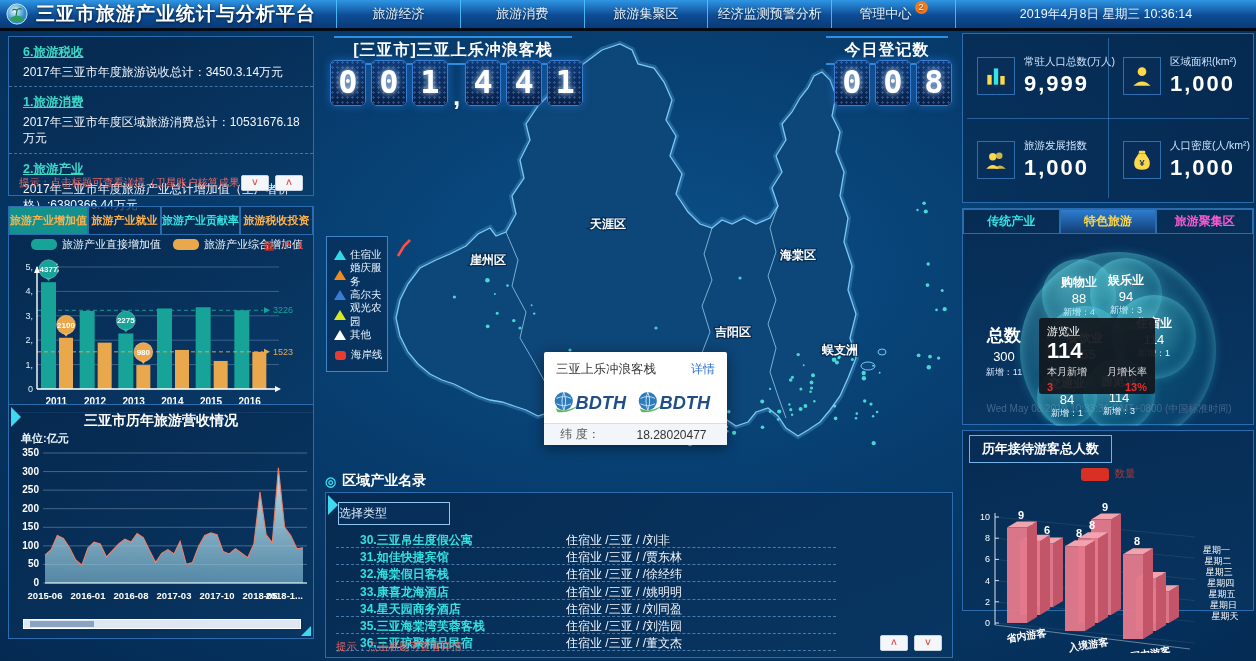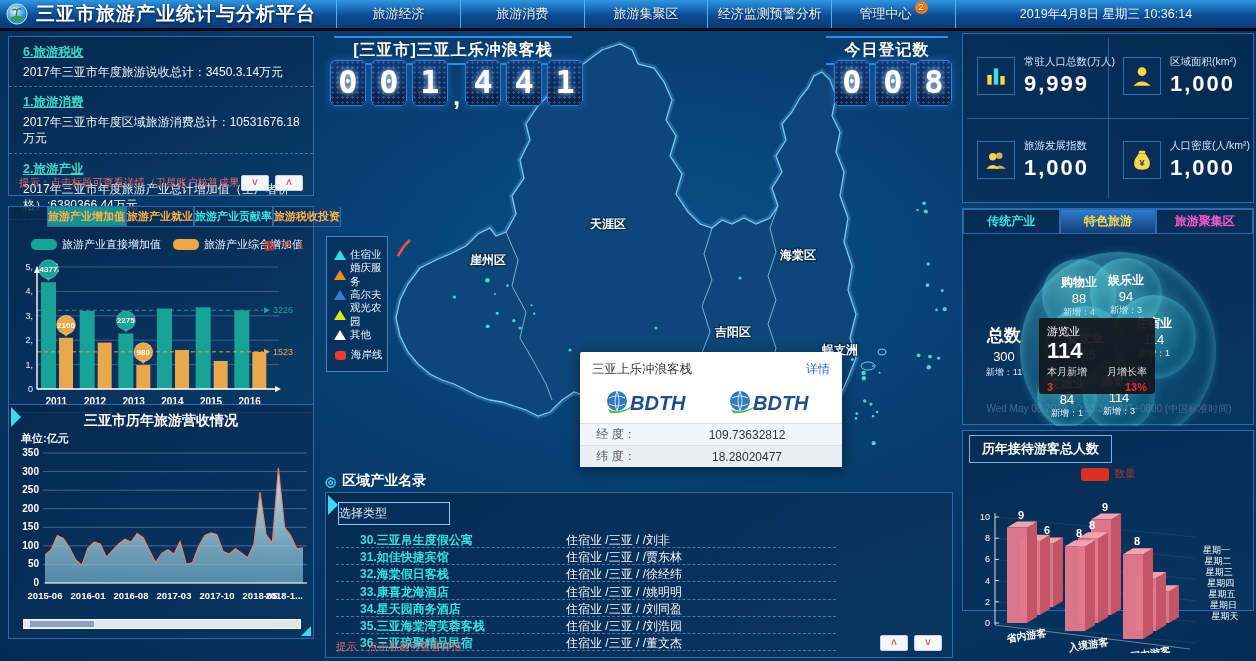--- a/index.html
+++ b/index.html
@@ -29,21 +29,21 @@
   .corner-br:after{content:"";position:absolute;right:2px;bottom:2px;width:0;height:0;
     border-right:10px solid #3fd8f0;border-top:10px solid transparent;}
   
   .sum-item{padding:7px 12px 6px 14px;border-bottom:1px dashed rgba(110,170,230,.55);}
   .sum-title{color:#3fd8c8;font-size:12.5px;font-weight:bold;text-decoration:underline;cursor:pointer;}
   .sum-desc{color:#f2f7ff;font-size:12px;line-height:1.35;margin-top:3px;}
   .sum-hint{position:absolute;left:10px;bottom:5px;font-size:10.5px;color:#e86a6a;}
   .mini-btn{position:absolute;bottom:4px;width:28px;height:16px;background:#f4f7fa;border:1px solid #c9d4e0;
     border-radius:2px;color:#e05555;font-size:10px;line-height:14px;text-align:center;cursor:pointer;font-weight:bold;}
   
-  .tabs{position:absolute;left:0;top:0;width:100%;height:20px;display:flex;padding-left:38px;}
+  .tabs{position:absolute;left:0;top:0;width:100%;height:28px;display:flex;}
   .tab{flex:1;display:flex;align-items:center;justify-content:center;font-size:11px;font-weight:bold;
     border:1px solid #2b6cae;border-top:none;cursor:pointer;white-space:nowrap;}
   .legend-row{position:absolute;left:10px;top:30px;display:flex;align-items:center;font-size:11px;color:#ecf5ff;}
   .legend-sw{width:26px;height:11px;border-radius:5px;margin:0 5px 0 12px;}
   .panel-icons{position:absolute;right:10px;top:32px;display:flex;gap:7px;}
   .p-icon{color:#e03a2e;font-size:12px;cursor:pointer;line-height:1;}
   
   .counter-title{position:absolute;color:#fff;font-weight:bold;font-size:16px;text-align:center;
     border-top:2px solid #2f8fe0;border-bottom:2px solid #2f8fe0;padding:2px 6px;letter-spacing:1px;}
   .digits{position:absolute;display:flex;align-items:flex-end;gap:5px;}
@@ -52,21 +52,21 @@
     background:radial-gradient(rgba(110,160,230,.35) 1px, transparent 1.4px) 0 0/5px 5px, linear-gradient(#0d3a78,#081f46);
     box-shadow:inset 0 0 0 1px #3a7fd0, 0 0 8px rgba(40,120,220,.6);text-shadow:0 0 6px #bfe0ff;}
   .digit-comma{color:#fff;font-size:26px;font-weight:bold;line-height:20px;}
   
   .map-legend{position:absolute;left:326px;top:236px;width:62px;padding:8px 0 6px 7px;
     border:1px solid #3f86c8;background:rgba(8,40,80,.55);}
   .ml-item{display:flex;align-items:center;height:20px;font-size:10.5px;color:#eaf6ff;}
   .ml-tri{width:0;height:0;border-left:6px solid transparent;border-right:6px solid transparent;margin-right:4px;}
   .ml-sq{width:11px;height:9px;border-radius:3px;margin:0 5px 0 1px;}
   
-  .popup{position:absolute;left:580px;top:352px;width:262px;background:#fff;border-radius:2px;
+  .popup{position:absolute;left:544px;top:352px;width:183px;background:#fff;border-radius:2px;
     box-shadow:0 3px 14px rgba(0,0,0,.45);color:#333;}
   .popup-head{display:flex;justify-content:space-between;align-items:center;padding:9px 12px 7px 12px;}
   .popup-title{font-size:12.5px;color:#333;}
   .popup-link{font-size:12px;color:#2a6fd4;cursor:pointer;}
   .popup-logos{display:flex;justify-content:space-around;align-items:center;padding:2px 8px 6px 8px;}
   .popup-row{display:flex;height:22px;align-items:center;background:#e9eef4;border-top:1px solid #d8dfe8;font-size:12px;}
   .popup-row:nth-child(odd){background:#f2f5f9;}
   .popup-row .lbl{width:72px;text-align:center;color:#555;}
   .popup-row .val{flex:1;text-align:center;color:#333;}
   
@@ -439,24 +439,20 @@
         </svg>
         <svg width="92" height="30" viewBox="0 0 92 30">
           <circle cx="13" cy="14" r="10" fill="#2f7ab8"></circle>
           <path d="M5,11 Q13,7 21,11 M5,17 Q13,21 21,17 M13,4 Q9,14 13,24 M13,4 Q17,14 13,24" fill="none" stroke="#cfe8ff" stroke-width="1"></path>
           <path d="M4,22 Q14,28 30,18 Q20,28 6,26 Z" fill="#5cb85c"></path>
           <text x="26" y="23" font-size="20" font-weight="bold" font-style="italic" fill="#1f4e8a">BDTH</text>
         </svg>
       </div>
     <div id="popup-rows">
         <div class="popup-row">
-          <span class="lbl">经 度：</span>
-          <span class="val">109.73632812</span>
-        </div>
-        <div class="popup-row">
           <span class="lbl">纬 度：</span>
           <span class="val">18.28020477</span>
         </div>
       </div>
   </div>
 
   <div class="dir-head">
     <span class="dot">◎</span>
     <span>区域产业名录</span>
   </div>

